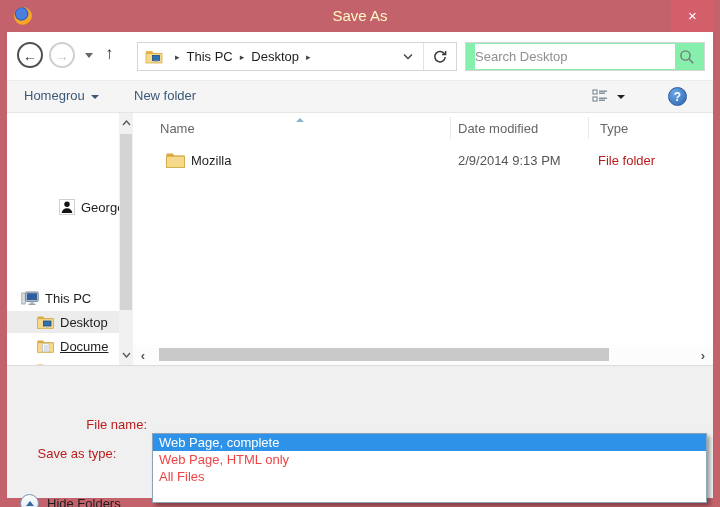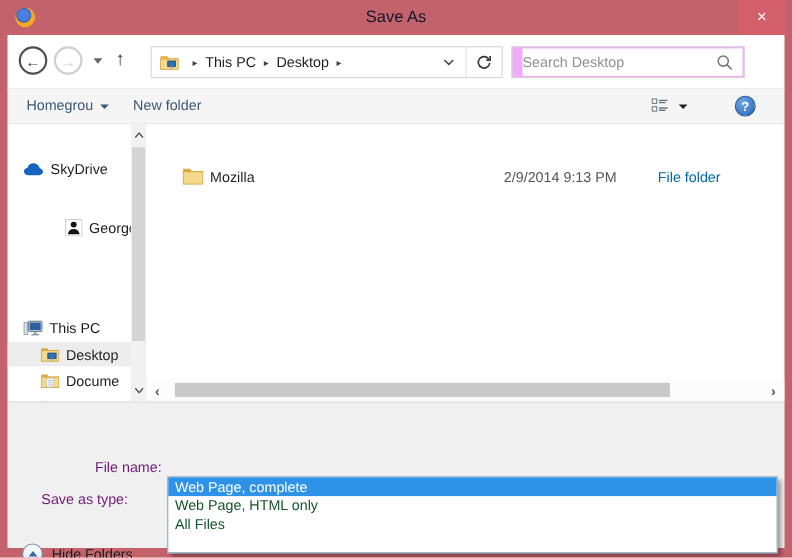--- a/index.html
+++ b/index.html
@@ -3,21 +3,21 @@
 <meta charset="utf-8">
 <style>
   * { margin:0; padding:0; box-sizing:border-box; }
   html,body { width:720px; height:507px; font-family:"Liberation Sans", sans-serif; }
   .window { position:relative; width:720px; height:507px; background:#c4626c; overflow:hidden; }
 
   
   .titlebar { position:absolute; left:0; top:0; width:720px; height:32px; background:#c4626c; }
   .ff-icon { position:absolute; left:14px; top:7px; width:18px; height:18px; border-radius:50%;
     background:radial-gradient(circle at 42% 38%, #4a7fe0 0 34%, #2b5cb8 40%, #f7a62a 48% 68%, #e65f0e 78%, #c8470a 100%); }
-  .title { position:absolute; left:0; right:0; top:7px; text-align:center; font-size:15px; color:#0f172a; }
+  .title { position:absolute; left:0; right:0; top:7px; text-align:center; font-size:15px; color:#fef9c3; }
   .close-btn { position:absolute; right:6px; top:0; width:43px; height:32px; background:#d25f69;
     color:#fff; font-size:15px; line-height:32px; text-align:center; cursor:default; }
 
   
   .body-area { position:absolute; left:7px; top:32px; width:706px; height:466px; background:#fff; }
 
   
   .navbar { position:absolute; left:0; top:0; width:706px; height:48px; background:#fff; }
   .circ-btn { position:absolute; top:10px; width:26px; height:26px; border-radius:50%; text-align:center;
     line-height:24px; font-size:14px; }
@@ -28,33 +28,33 @@
   .up-arrow { position:absolute; left:98px; top:12px; font-size:17px; color:#333; font-weight:bold; }
   .addressbar { position:absolute; left:130px; top:10px; width:320px; height:29px; border:1px solid #d6d6d6;
     background:#fff; display:flex; align-items:center; font-size:13px; color:#1e1e1e; }
   .addr-icon { margin:0 5px 0 7px; display:flex; }
   .crumb-sep { color:#444; font-size:9px; padding:0 7px; }
   .crumb { color:#1e1e1e; }
   .addr-right { margin-left:auto; display:flex; align-items:center; height:100%; }
   .addr-dd { padding:0 10px; display:flex; align-items:center; height:100%; }
   .addr-divider { width:1px; height:100%; background:#e3e3e3; }
   .refresh { padding:0 9px; display:flex; align-items:center; height:100%; }
-  .searchbox { position:absolute; left:458px; top:10px; width:212px; height:29px; border:1px solid #d6d6d6;
-    background:#f0abfc; }
+  .searchbox { position:absolute; left:458px; top:10px; width:240px; height:29px; border:1px solid #d6d6d6;
+    background:#86efac; }
   .searchbox input { position:absolute; left:9px; top:1px; width:200px; height:25px; border:none; outline:none;
     font-size:13px; color:#1e1e1e; font-family:"Liberation Sans", sans-serif; }
   .searchbox input::placeholder { color:#8f8f8f; opacity:1; }
   .search-icon { position:absolute; right:9px; top:6px; }
 
   
   .toolbar { position:absolute; left:0; top:48px; width:706px; height:33px; background:#f5f5f6;
     border-top:1px solid #ececec; border-bottom:1px solid #e6e6e6; }
   .tb-item { position:absolute; top:7px; font-size:13px; color:#3b5876; display:flex; align-items:center; gap:6px; }
   .tb-organize { left:17px; }
-  .tb-newfolder { left:114px; }
+  .tb-newfolder { left:127px; }
   .dd-tri { width:0; height:0; border-left:4px solid transparent; border-right:4px solid transparent;
     border-top:4px solid #3b5876; margin-top:2px; }
   .dd-tri.dark { border-top-color:#222; }
   .tb-views { position:absolute; right:88px; top:8px; display:flex; align-items:center; gap:9px; }
   .help-btn { position:absolute; right:26px; top:6px; width:19px; height:19px; border-radius:50%;
     background:radial-gradient(circle at 35% 30%, #6aa7e8, #2b62b0); color:#fff; font-size:12px; font-weight:bold;
     text-align:center; line-height:19px; border:1px solid #2a5a9c; }
 
   
   .content { position:absolute; left:0; top:81px; width:706px; height:252px; background:#fff; }
@@ -76,53 +76,53 @@
   .col-date { left:325px; }
   .col-type { left:467px; }
   .hdr-divider { position:absolute; top:0; width:1px; height:22px; background:#eaeaea; }
   .sort-caret { position:absolute; left:163px; top:1px; width:0; height:0;
     border-left:4px solid transparent; border-right:4px solid transparent; border-bottom:4px solid #8fb2cc; }
   .file-row { position:absolute; left:0; top:36px; width:580px; height:26px; font-size:13px; }
   .cell { position:absolute; top:4px; color:#1e1e1e; }
   .cell-icon { left:33px; top:3px; }
   .cell-name { left:58px; }
   .cell-date { left:325px; color:#555; }
-  .cell-type { left:465px; color:#0369a1; }
+  .cell-type { left:465px; color:#b91c1c; }
 
   .hscroll { position:absolute; left:126px; top:232px; width:580px; height:20px; background:#fcfcfc;
     display:flex; align-items:center; }
   .h-arrow { width:20px; text-align:center; color:#555; font-size:13px; font-weight:bold; }
   .hthumb { position:absolute; left:26px; top:3px; width:450px; height:13px; background:#c9c9c9; }
   .h-arrow.right { position:absolute; right:0; }
 
   
   .bottom-panel { position:absolute; left:0; top:333px; width:706px; height:133px; background:#f0f0f0;
     border-top:1px solid #dcdcdc; }
-  .form-label { position:absolute; width:140px; text-align:right; font-size:13px; color:#701a75; }
+  .form-label { position:absolute; width:140px; text-align:right; font-size:13px; color:#b91c1c; }
   .lbl-filename { left:0; top:51px; }
   .lbl-savetype { left:0; top:80px;text-align:center; }
   .filename-box { position:absolute; left:145px; top:46px; width:555px; height:23px; border:1px solid #8c8c8c;
     background:#fff; }
   .filename-box input { position:absolute; left:6px; top:1px; width:520px; height:19px; border:none; outline:none;
     font-size:13px; color:#1e1e1e; background:transparent; font-family:"Liberation Sans", sans-serif; }
   .combo-chev { position:absolute; right:7px; top:8px; }
   .savetype-box { position:absolute; left:145px; top:75px; width:555px; height:23px; border:1px solid #66a1d8;
     background:linear-gradient(#e2f0fc, #c3dff7); font-size:13px; color:#1e1e1e; line-height:21px; padding-left:7px; }
 
   .hide-folders { position:absolute; left:13px; top:128px; display:flex; align-items:center; gap:8px;
     font-size:13px; color:#1e1e1e; }
   .hf-circle { width:19px; height:19px; border-radius:50%; border:1px solid #7f96ad;
     background:linear-gradient(#fdfeff, #dce8f2); position:relative; }
   .hf-circle::after { content:""; position:absolute; left:5px; top:6px; width:0; height:0;
     border-left:4px solid transparent; border-right:4px solid transparent; border-bottom:5px solid #3a67a0; }
 
   
   .dropdown { position:absolute; left:152px; top:433px; width:555px; height:70px; background:#fff;
     border:1px solid #8ca4ba; box-shadow:3px 3px 4px rgba(0,0,0,0.35); z-index:5; }
-  .dd-option { height:17px; line-height:17px; font-size:13px; color:#14532d; padding-left:6px; white-space:nowrap; }
+  .dd-option { height:17px; line-height:17px; font-size:13px; color:#ef4444; padding-left:6px; white-space:nowrap; }
   .dd-option.sel { background:#2e92e8; color:#fff; }
 
   
   svg { display:block; }
 </style>
 </head>
 <body>
 
 <div class="window">
 
@@ -201,28 +201,20 @@
           </svg>
         </span>
         <span class="dd-tri dark"></span>
       </div>
       <div class="help-btn">?</div>
     </div>
 
     <div class="content">
 
       <div class="sidebar">
-        <div class="side-item" style="top:29px;">
-          <span class="ic" style="margin-left:14px;">
-            <svg width="19" height="13" viewBox="0 0 19 13">
-              <path d="M5 12.3c-2.4 0-4.2-1.5-4.2-3.5 0-1.8 1.4-3.2 3.2-3.4C4.5 3 6.6 1.3 9.2 1.3c3 0 5.4 2 5.9 4.6 1.7.2 3 1.5 3 3.1 0 1.8-1.6 3.3-3.6 3.3z" fill="#1565c0"></path>
-            </svg>
-          </span>
-          <span>SkyDrive</span>
-        </div>
 
 
         <div class="side-item" style="top:83px;padding-left:22px;">
           <span class="ic" style="margin-left:30px;">
             <svg width="16" height="16" viewBox="0 0 16 16">
               <rect x="0.5" y="0.5" width="15" height="15" fill="#fff" stroke="#cfcfcf"></rect>
               <circle cx="8" cy="5.2" r="2.7" fill="#141414"></circle>
               <path d="M2.6 14c.5-3.2 2.6-4.8 5.4-4.8s4.9 1.6 5.4 4.8z" fill="#141414"></path>
             </svg>
           </span>
@@ -248,21 +240,21 @@
             <svg width="17" height="14" viewBox="0 0 17 14">
               <path d="M0.5 1.5h5.5l1.5 1.8h9v10H0.5z" fill="#e0a93f"></path>
               <rect x="0.5" y="3.8" width="16" height="9.5" fill="#f6d98b" stroke="#cfa53e" stroke-width="0.7"></rect>
               <rect x="6.5" y="6" width="7.5" height="5" fill="#2f6fb2" stroke="#1d4e86" stroke-width="0.8"></rect>
               <rect x="9" y="11" width="2.5" height="1.6" fill="#9fb3c4"></rect>
             </svg>
           </span>
           <span>Desktop</span>
         </div>
 
-        <div class="side-item" style="top:222px;">
+        <div class="side-item" style="top:222px;text-decoration:underline;">
           <span class="ic" style="margin-left:30px;">
             <svg width="17" height="14" viewBox="0 0 17 14">
               <path d="M0.5 1.5h5.5l1.5 1.8h9v10H0.5z" fill="#e0a93f"></path>
               <rect x="0.5" y="3.8" width="16" height="9.5" fill="#f6d98b" stroke="#cfa53e" stroke-width="0.7"></rect>
               <rect x="5.5" y="4.8" width="6.5" height="8" fill="#fff" stroke="#b9b9b9" stroke-width="0.7"></rect>
               <line x1="6.8" y1="7" x2="11" y2="7" stroke="#9ab0d0" stroke-width="0.8"></line>
               <line x1="6.8" y1="9" x2="11" y2="9" stroke="#9ab0d0" stroke-width="0.8"></line>
               <line x1="6.8" y1="11" x2="11" y2="11" stroke="#9ab0d0" stroke-width="0.8"></line>
             </svg>
           </span>
@@ -287,20 +279,28 @@
         </div>
         <div class="vthumb"></div>
         <div class="scroll-arrow" style="bottom:2px;">
           <svg width="9" height="6" viewBox="0 0 9 6">
               <polyline points="1,1 4.5,5 8,1" fill="none" stroke="#555" stroke-width="1.3"></polyline>
             </svg>
         </div>
       </div>
 
       <div class="main-list">
+        <div class="list-header">
+          <div class="sort-caret"></div>
+          <span class="col col-name">Name</span>
+          <span class="col col-date">Date modified</span>
+          <span class="col col-type">Type</span>
+          <div class="hdr-divider" style="left:317px;"></div>
+          <div class="hdr-divider" style="left:455px;"></div>
+        </div>
 
         <div class="file-row">
           <span class="cell cell-icon">
             <svg width="19" height="16" viewBox="0 0 19 16">
               <path d="M0.5 1.5h6.2l1.7 2.1h10.1v11.9H0.5z" fill="#e0a93f"></path>
               <rect x="0.5" y="4.2" width="18" height="11.2" fill="#f6d98b" stroke="#cfa53e" stroke-width="0.8"></rect>
             </svg>
           </span>
           <span class="cell cell-name">Mozilla</span>
           <span class="cell cell-date">2/9/2014 9:13 PM</span>

